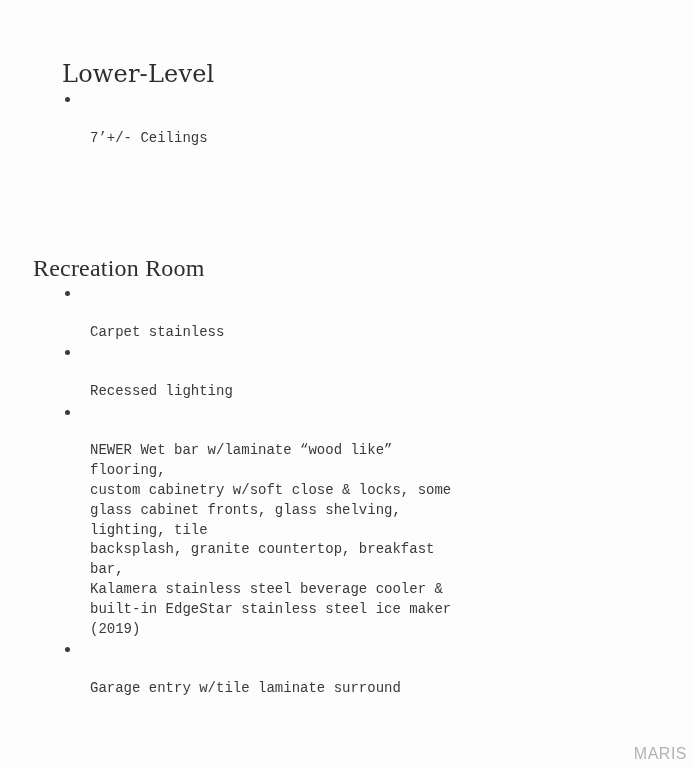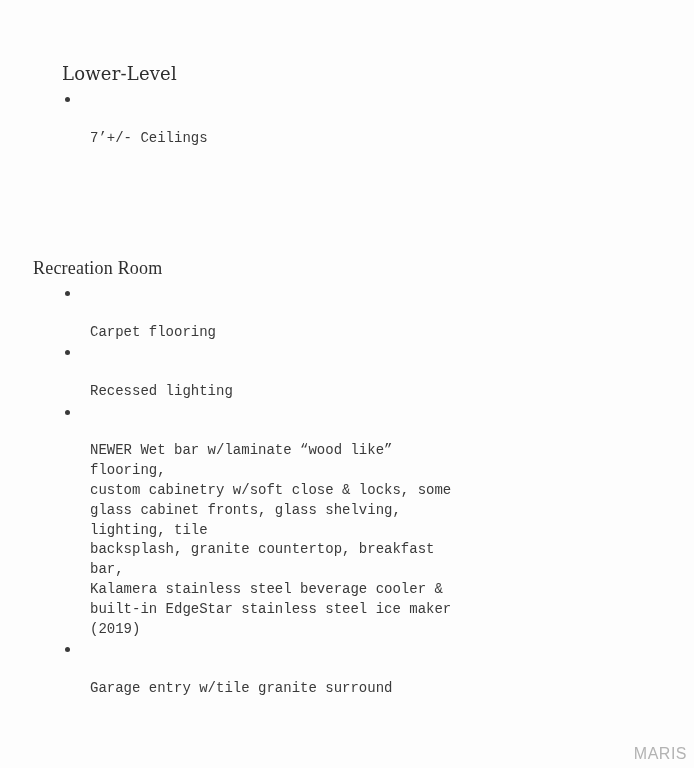--- a/index.html
+++ b/index.html
@@ -22,21 +22,21 @@
     width:694px;
     height:768px;
     background:var(--bg);
   }
   .sec{position:absolute;left:0;width:694px;}
   .sec-0{top:63px;}
   .sec-1{top:241px;}
   .sec h2{
     font-family:"DejaVu Serif","Liberation Serif",serif;
     font-weight:400;
-    font-size:18px;
+    font-size:24px;
     line-height:22px;
     color:var(--heading);
     letter-spacing:0.2px;
   }
   .sec-0 h2{margin:0 0 4px 62px;}
   .sec-1 h2{margin:16px 0 4px 33px;font-family:Liberation Serif, serif;}
   .feature-list{
     list-style:none;
   }
   .feature-list li{
@@ -81,38 +81,38 @@
         <span class="li-text">7’+/- Ceilings</span>
       </li>
     </ul>
   </section>
 
   <section class="sec sec-1">
     <h2>Recreation Room</h2>
     <ul class="feature-list">
       <li>
         <span class="bullet"></span>
-        <span class="li-text">Carpet flooring</span>
+        <span class="li-text">Carpet stainless</span>
       </li>
       <li>
         <span class="bullet"></span>
         <span class="li-text">Recessed lighting</span>
       </li>
       <li>
         <span class="bullet"></span>
         <span class="li-text">NEWER Wet bar w/laminate “wood like” flooring,
 custom cabinetry w/soft close &amp; locks, some
 glass cabinet fronts, glass shelving, lighting, tile
 backsplash, granite countertop, breakfast bar,
 Kalamera stainless steel beverage cooler &amp;
 built-in EdgeStar stainless steel ice maker
 (2019)</span>
       </li>
       <li>
         <span class="bullet"></span>
-        <span class="li-text">Garage entry w/tile granite surround</span>
+        <span class="li-text">Garage entry w/tile laminate surround</span>
       </li>
     </ul>
   </section>
 
   <div class="watermark">MARIS</div>
 
 </div>
 
 </body></html>

